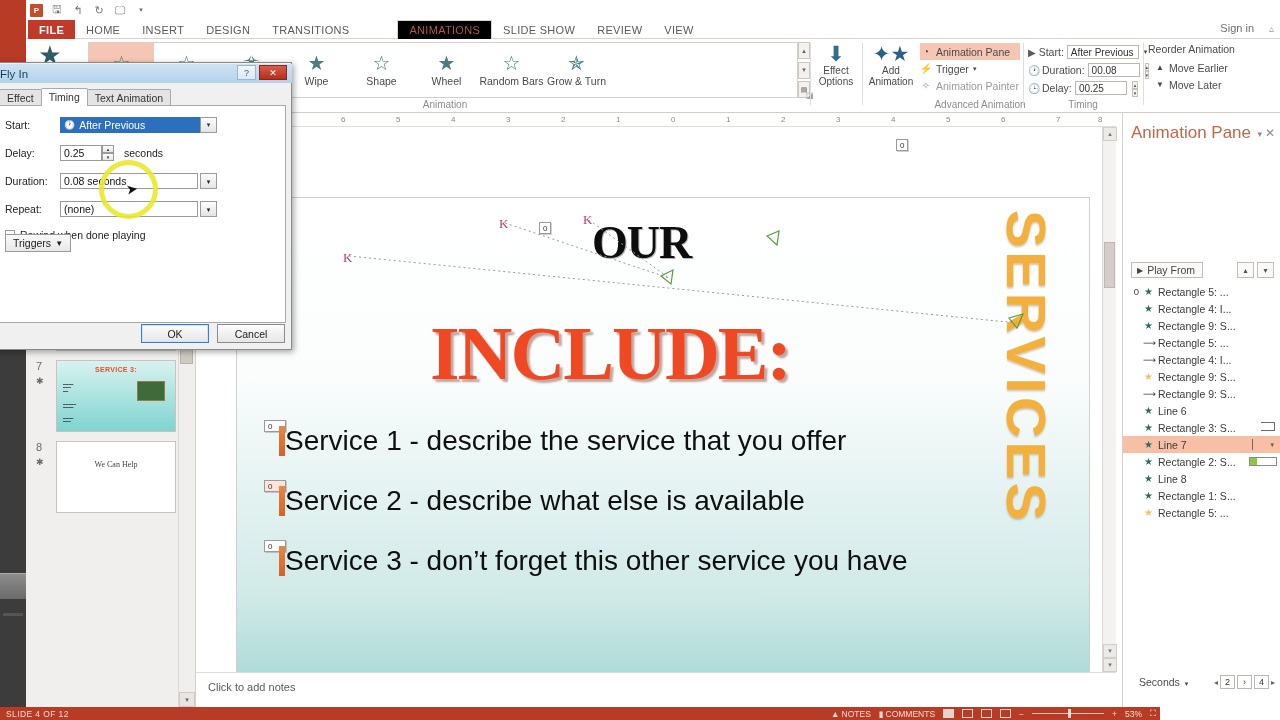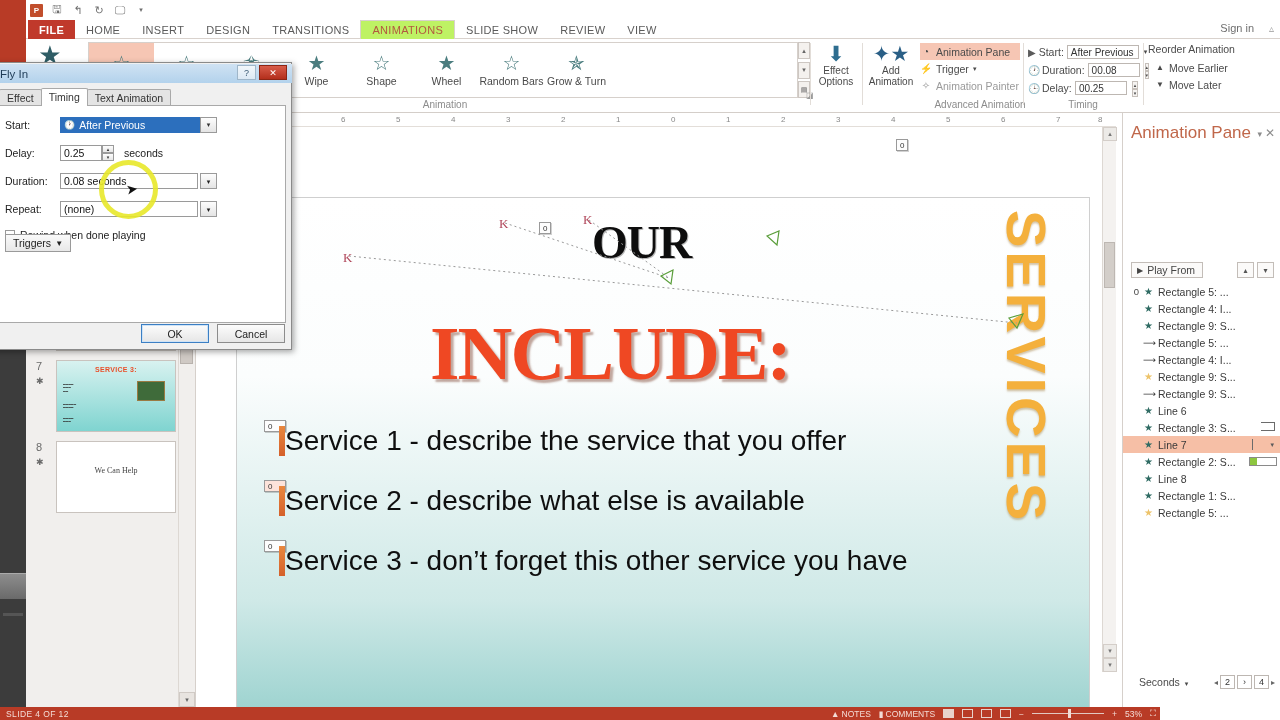--- a/index.html
+++ b/index.html
@@ -38,22 +38,22 @@
     position:absolute; left:0; top:20px; width:1280px; height:19px;
     background:#ffffff; border-bottom:1px solid #d9d2cd;
   }
   .tabstrip .lblock{ position:absolute;left:0;top:0;width:26px;height:19px;background:#b83b26;}
   .tabs{ position:absolute; left:28px; top:0; display:flex; height:19px; align-items:stretch; }
   .tab{
     padding:0 11px; display:flex; align-items:center; font-size:11px;
     color:#5a5a5a; letter-spacing:.3px; cursor:default; white-space:nowrap;
   }
   .tab.file{ background:#c0392b; color:#fff; font-weight:bold; }
-  .tab.active{ background:#bef264; border:1px solid #d9d2cd; border-bottom:1px solid #fff;
-    color:#b2593f; position:relative; top:0; height:20px; }
+  .tab.active{ background:#000000; border:1px solid #d9d2cd; border-bottom:1px solid #fff;
+    color:#b2593f; position:relative; top:0; height:20px;margin-left:37px; }
   .signin{
     position:absolute; right:26px; top:2px; font-size:11px; color:#6f6f6f;
   }
   .ribcollapse{ position:absolute; right:6px; top:3px; font-size:10px; color:#9a9a9a; }
 
   
   .ribbon{
     position:absolute; left:0; top:39px; width:1280px; height:74px;
     background:#ffffff; border-bottom:1px solid #d4cec9;
   }
@@ -577,21 +577,21 @@
         <div class="mini-txtblk" style="left:6px;top:22px;width:44px;text-align:left">▬▬▬▬<br>▬▬▬<br>▬▬</div>
         <div class="mini-txtblk" style="left:6px;top:42px;width:60px;text-align:left">▬▬▬▬▬<br>▬▬▬▬</div>
         <div class="mini-txtblk" style="left:6px;top:56px;width:60px;text-align:left">▬▬▬▬<br>▬▬▬</div>
       </div>
     </div>
 
     <div class="thnum" style="top:328px">8</div>
     <div class="thstar" style="top:344px">✱</div>
     <div class="thumb" style="top:328px;height:72px;">
       <div class="slide-mini" style="background:#fff">
-        <div style="text-align:center;margin-top:24px;font-size:8px;color:#444;font-family:'Liberation Serif',serif">We Can Help</div>
+        <div style="text-align:center;margin-top:18px;font-size:8px;color:#444;font-family:'Liberation Serif',serif">We Can Help</div>
       </div>
     </div>
   </div>
 
   <div class="thumbscroll">
     <div class="ts-up">▴</div>
     <div class="ts-thumb"></div>
     <div class="ts-dn">▾</div>
   </div>
 
@@ -659,20 +659,23 @@
     </div>
   </div>
 
   <div class="vscroll-slide">
     <div class="vss-up">▴</div>
     <div class="vss-thumb"></div>
     <div class="vss-dn">▾</div>
     <div class="vss-dn2">▾</div>
   </div>
 
+  <div class="notesbar">
+    <span>Click to add notes</span>
+  </div>
 
   <div class="animpane">
     <div class="ap-title">Animation Pane</div>
     <div class="ap-dd">▾</div>
     <div class="ap-x">✕</div>
 
     <div class="ap-play">
       <span style="font-size:8px">▶</span>
       <span>Play From</span>
     </div>

